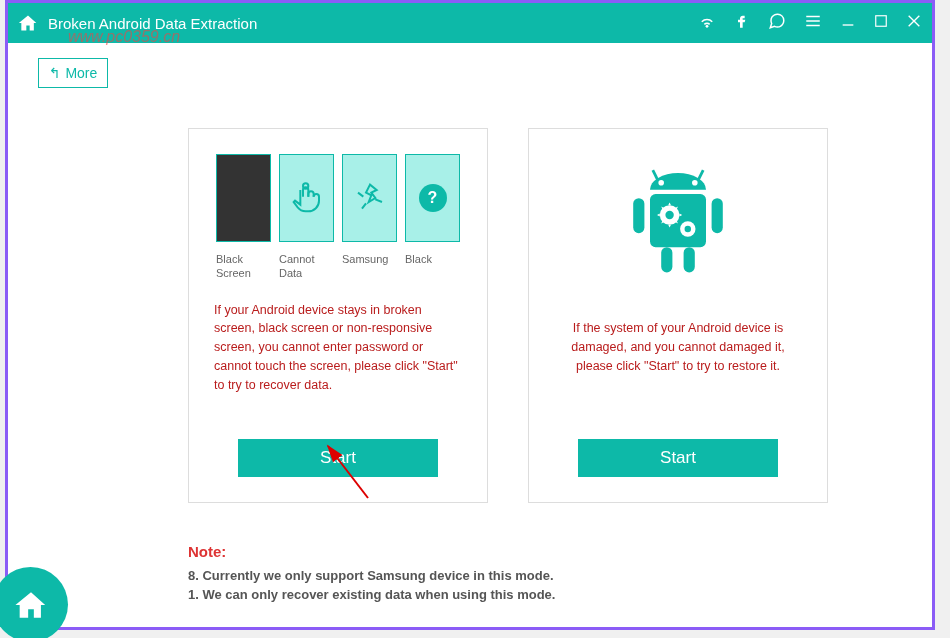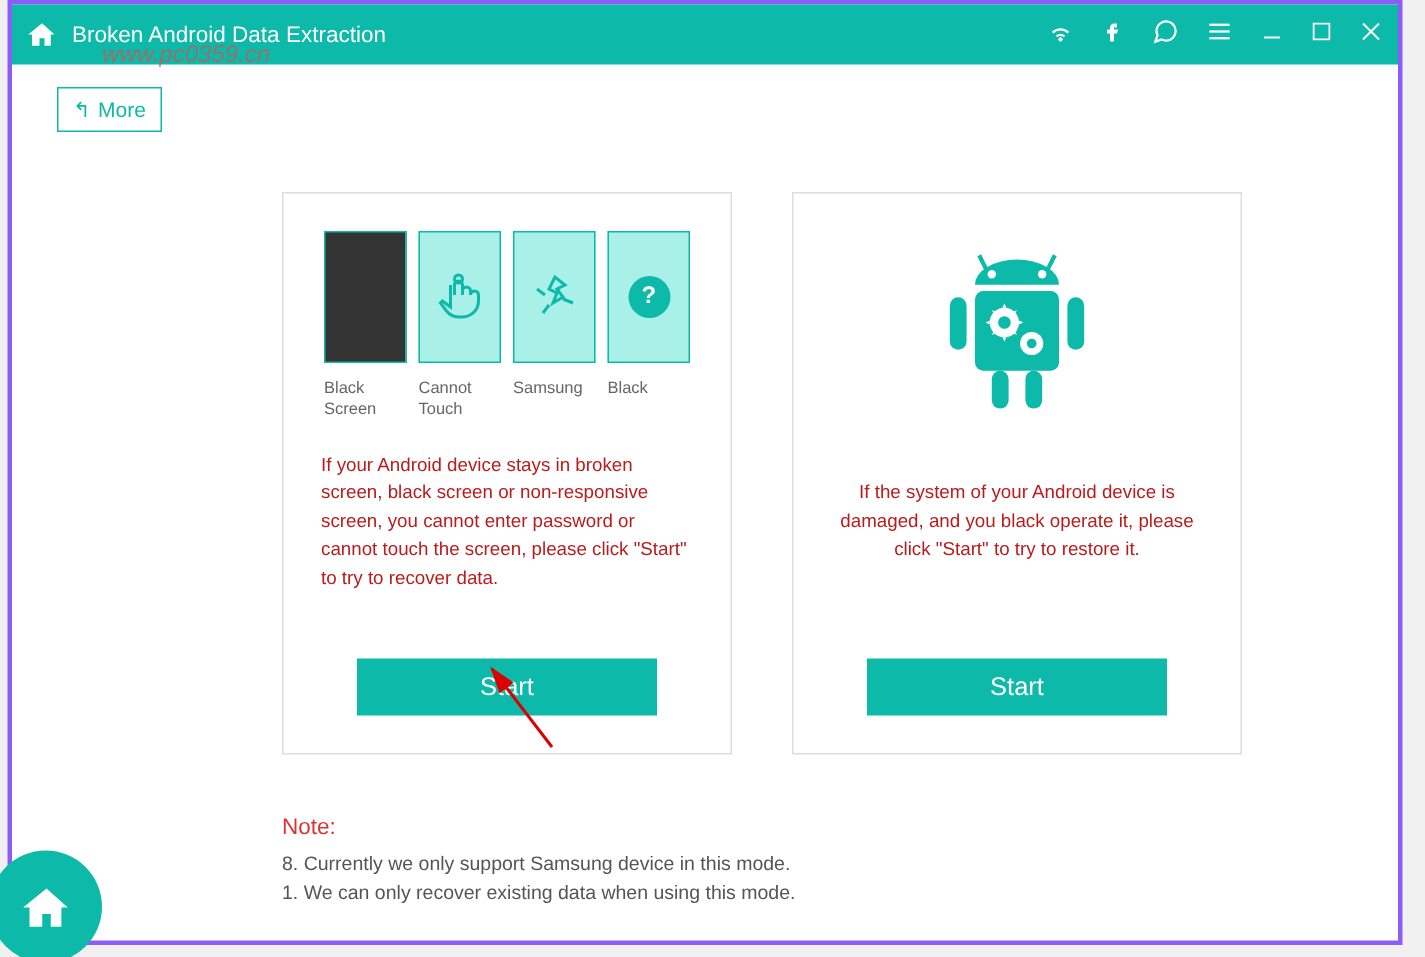--- a/index.html
+++ b/index.html
@@ -28,21 +28,21 @@
     .option-box.black { background: #333; }
     .option-labels { display: flex; gap: 8px; margin-bottom: 20px; }
     .option-label { width: 55px; text-align: left; font-size: 11px; color: #666; line-height: 1.3; }
     
     .panel-text { font-size: 12.5px; color: #b91c1c; line-height: 1.5; text-align: left; padding: 0 5px; flex: 1; }
     
     .start-btn { width: 200px; height: 38px; background: #0db9a8; color: #fff; border: none; font-size: 17px; cursor: pointer; margin-top: 15px; }
     
     .android-container { display: flex; align-items: center; justify-content: center; height: 150px; margin-bottom: 15px; }
     
-    .notes { padding: 20px 60px 0 180px; }
+    .notes { padding: 20px 60px 0 180px; font-weight: bold; }
     .note-title { color: #d33; font-size: 15px; margin-bottom: 8px; }
     .note-item { font-size: 13px; color: #555; margin-bottom: 4px; }
     
     .home-fab { position: absolute; bottom: 0; left: 0; width: 75px; height: 75px; background: #0db9a8; border-radius: 50%; display: flex; align-items: center; justify-content: center; transform: translate(-20%, 20%); cursor: pointer; }
     
     .arrow-annotation { position: absolute; top: 435px; left: 280px; pointer-events: none; z-index: 10; }
     
     .question-circle { width: 28px; height: 28px; border-radius: 50%; background: #0db9a8; color: #fff; display: flex; align-items: center; justify-content: center; font-weight: bold; font-size: 16px; }
   </style>
 </head>
@@ -123,21 +123,21 @@
           <svg width="32" height="32" viewBox="0 0 24 24" fill="none" stroke="#0db9a8" stroke-width="1.5">
               <path d="M12 2l-3 6 4 2-2 5 5-3-3-4 4-2zM3 8l4 3M21 15l-5-2M6 20l3-4"></path>
             </svg>
         </div>
         <div class="option-box">
           <div class="question-circle">?</div>
         </div>
       </div>
       <div class="option-labels">
         <div class="option-label">Black Screen</div>
-        <div class="option-label">Cannot Touch</div>
+        <div class="option-label">Cannot Data</div>
         <div class="option-label">Samsung</div>
         <div class="option-label">Black</div>
       </div>
       <div class="panel-text">If your Android device stays in broken screen, black screen or non-responsive screen, you cannot enter password or cannot touch the screen, please click "Start" to try to recover data.</div>
       <button class="start-btn">Start</button>
     </div>
 
     <div class="panel">
       <div class="android-container">
         <svg width="140" height="140" viewBox="0 0 100 100">
@@ -157,21 +157,21 @@
           <circle cx="62" cy="17" r="2" fill="#fff"></circle>
           <g fill="#fff">
             <circle cx="44" cy="40" r="7"></circle>
             <circle cx="44" cy="40" r="3" fill="#0db9a8"></circle>
             <path d="M44 31l1 2h-2zM44 49l1-2h-2zM35 40l2 1v-2zM53 40l-2 1v-2zM38 34l2 1-1 1zM50 46l-2-1 1-1zM50 34l-1 2-1-1zM38 46l1-2 1 1z" fill="#fff"></path>
             <circle cx="57" cy="50" r="5.5"></circle>
             <circle cx="57" cy="50" r="2.3" fill="#0db9a8"></circle>
           </g>
         </svg>
       </div>
-      <div class="panel-text" style="text-align:center;">If the system of your Android device is damaged, and you black operate it, please click "Start" to try to restore it.</div>
+      <div class="panel-text" style="text-align:center;">If the system of your Android device is damaged, and you cannot damaged it, please click "Start" to try to restore it.</div>
       <button class="start-btn">Start</button>
     </div>
   </div>
 
   <div class="notes">
     <div class="note-title">Note:</div>
     <div class="note-item">8. Currently we only support Samsung device in this mode.</div>
     <div class="note-item">1. We can only recover existing data when using this mode.</div>
   </div>
 

